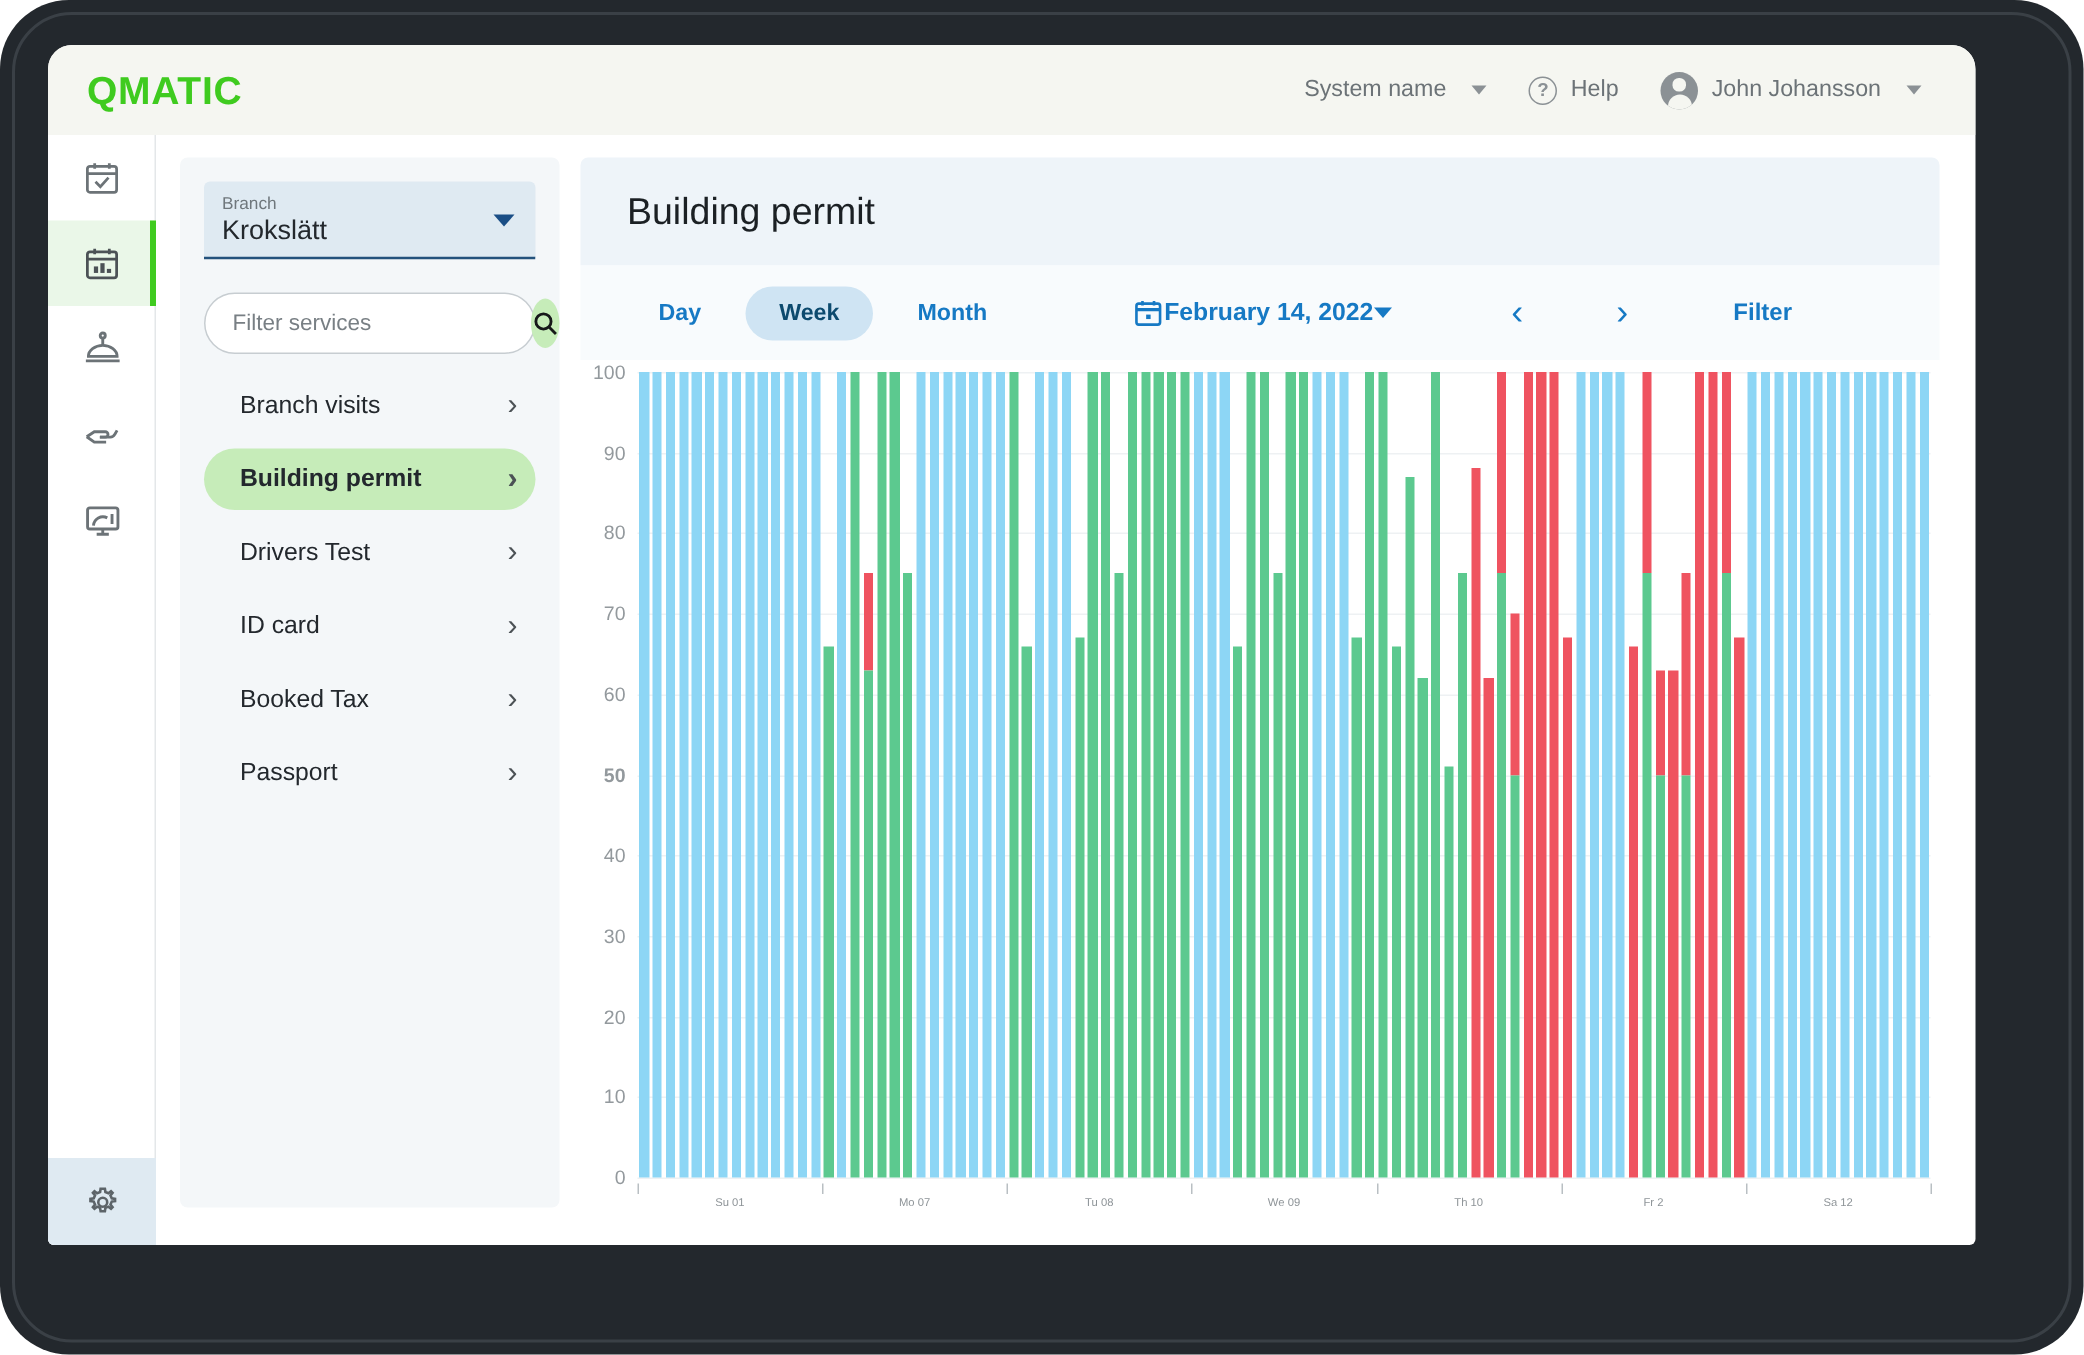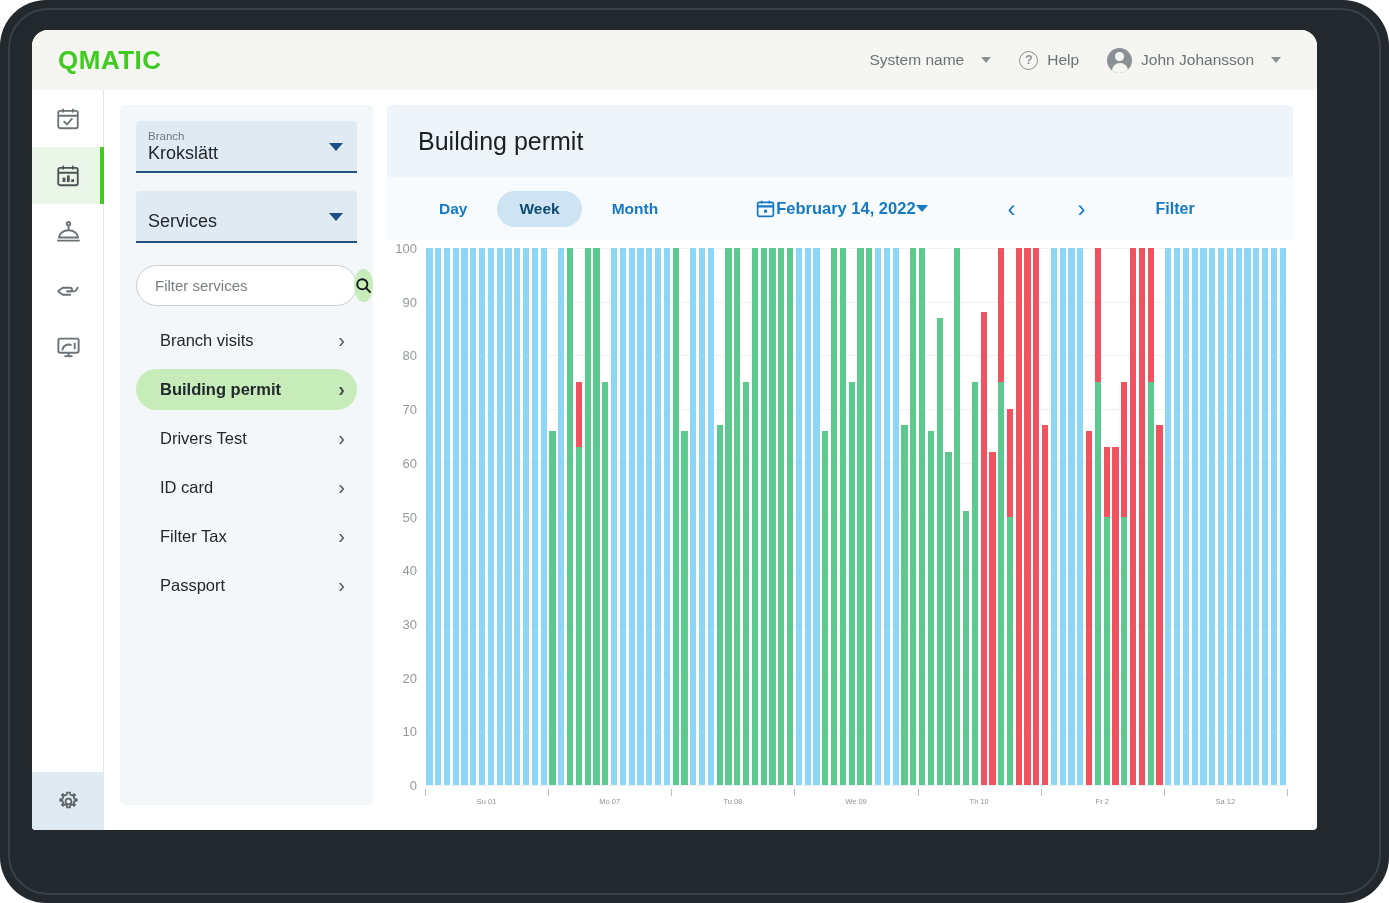--- a/index.html
+++ b/index.html
@@ -370,24 +370,20 @@
     </div>
 
     <div id="services-panel">
 
       <div class="select-field">
         <div class="select-label">Branch</div>
         <div class="select-value">Krokslätt</div>
         <span class="select-caret"></span>
       </div>
 
-      <div class="select-field" id="services-select">
-        <div class="select-value">Services</div>
-        <span class="select-caret"></span>
-      </div>
 
       <div id="filter-row">
         <input id="filter-input" type="text" placeholder="Filter services" style="">
         <button id="filter-search-btn">
           <svg width="19" height="19" viewBox="0 0 24 24" fill="none" stroke="#16181a" stroke-width="2.4">
             <circle cx="10.5" cy="10.5" r="6.4"></circle>
             <line x1="15.4" y1="15.4" x2="21" y2="21"></line>
           </svg>
         </button>
       </div>
@@ -403,21 +399,21 @@
           </div>
           <div class="service-item" style="margin-top: 8px;">
             <span>Drivers Test</span>
             <span class="service-chevron" style="font-size: 20px;">›</span>
           </div>
           <div class="service-item" style="margin-top: 8px;">
             <span>ID card</span>
             <span class="service-chevron" style="font-size: 20px;">›</span>
           </div>
           <div class="service-item" style="margin-top: 8px;">
-            <span>Filter Tax</span>
+            <span>Booked Tax</span>
             <span class="service-chevron" style="font-size: 20px;">›</span>
           </div>
           <div class="service-item" style="margin-top: 8px;">
             <span>Passport</span>
             <span class="service-chevron" style="font-size: 20px;">›</span>
           </div>
         </div>
     </div>
 
     <div id="main-panel">
@@ -450,21 +446,21 @@
         <div id="today-btn">Filter</div>
       </div>
 
       <div id="chart-area">
         <div id="y-axis">
             <div class="y-tick" style="top: 545px;">0</div>
             <div class="y-tick" style="top: 491.3px;">10</div>
             <div class="y-tick" style="top: 437.6px;">20</div>
             <div class="y-tick" style="top: 383.9px;">30</div>
             <div class="y-tick" style="top: 330.2px;">40</div>
-            <div class="y-tick" style="top: 276.5px;">50</div>
+            <div class="y-tick" style="top: 276.5px; font-weight: bold;">50</div>
             <div class="y-tick" style="top: 222.8px;">60</div>
             <div class="y-tick" style="top: 169.1px;">70</div>
             <div class="y-tick" style="top: 115.4px;">80</div>
             <div class="y-tick" style="top: 61.7px;">90</div>
             <div class="y-tick" style="top: 8px;">100</div>
           </div>
         <div id="plot">
           <div id="gridlines">
               <div class="gridline" style="top: 537px;"></div>
               <div class="gridline" style="top: 483.3px;"></div>

